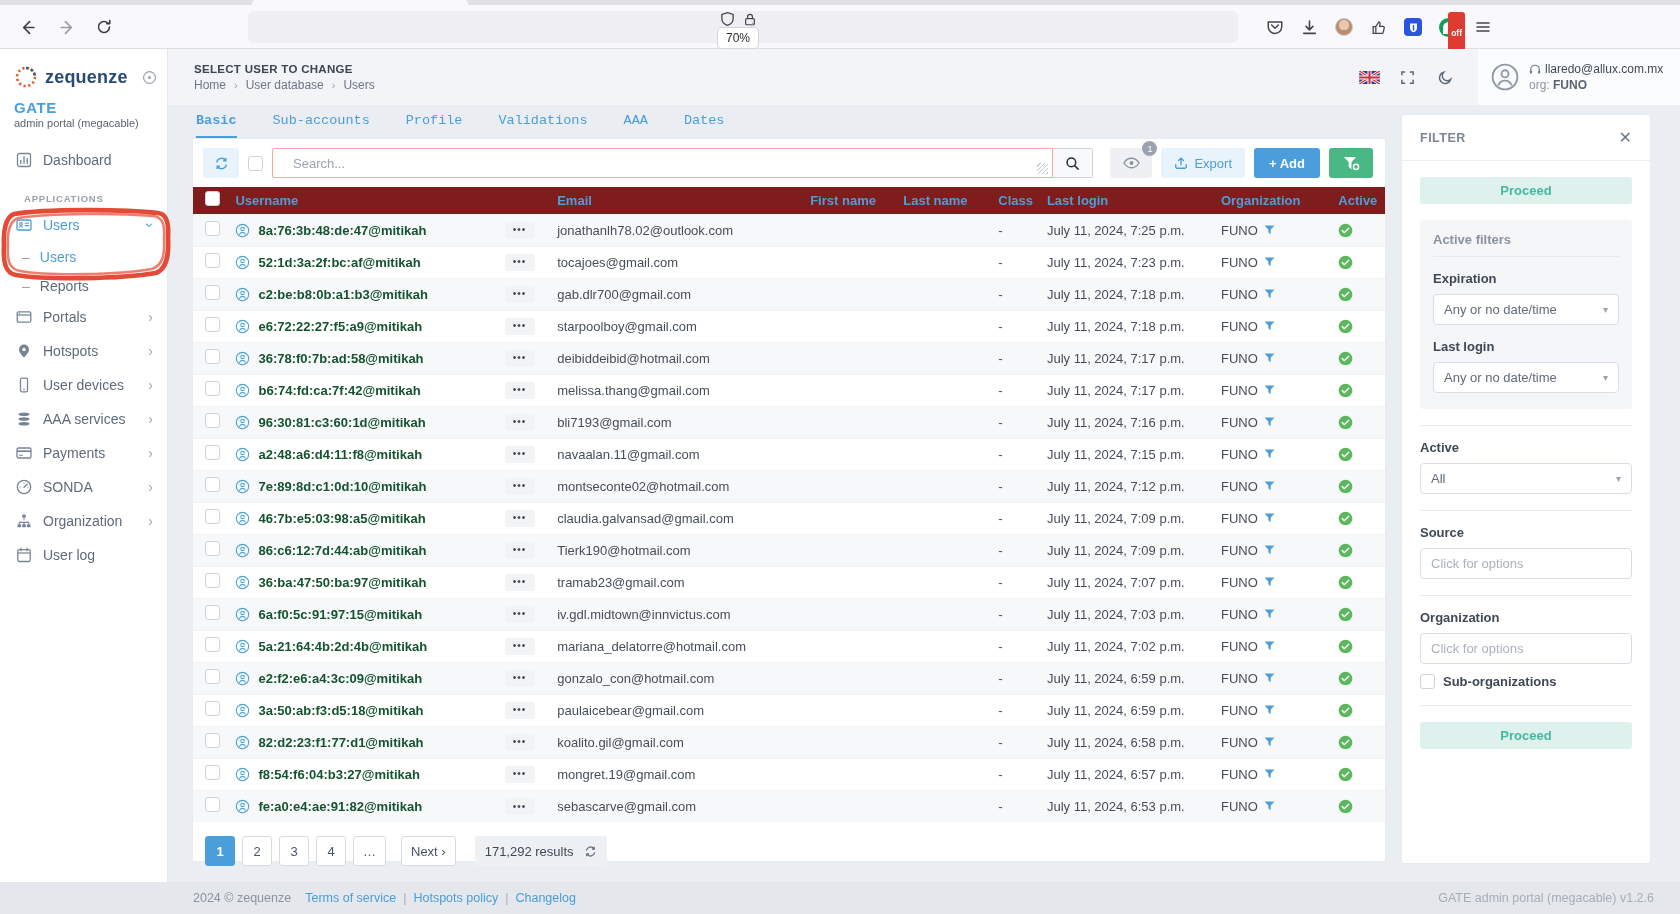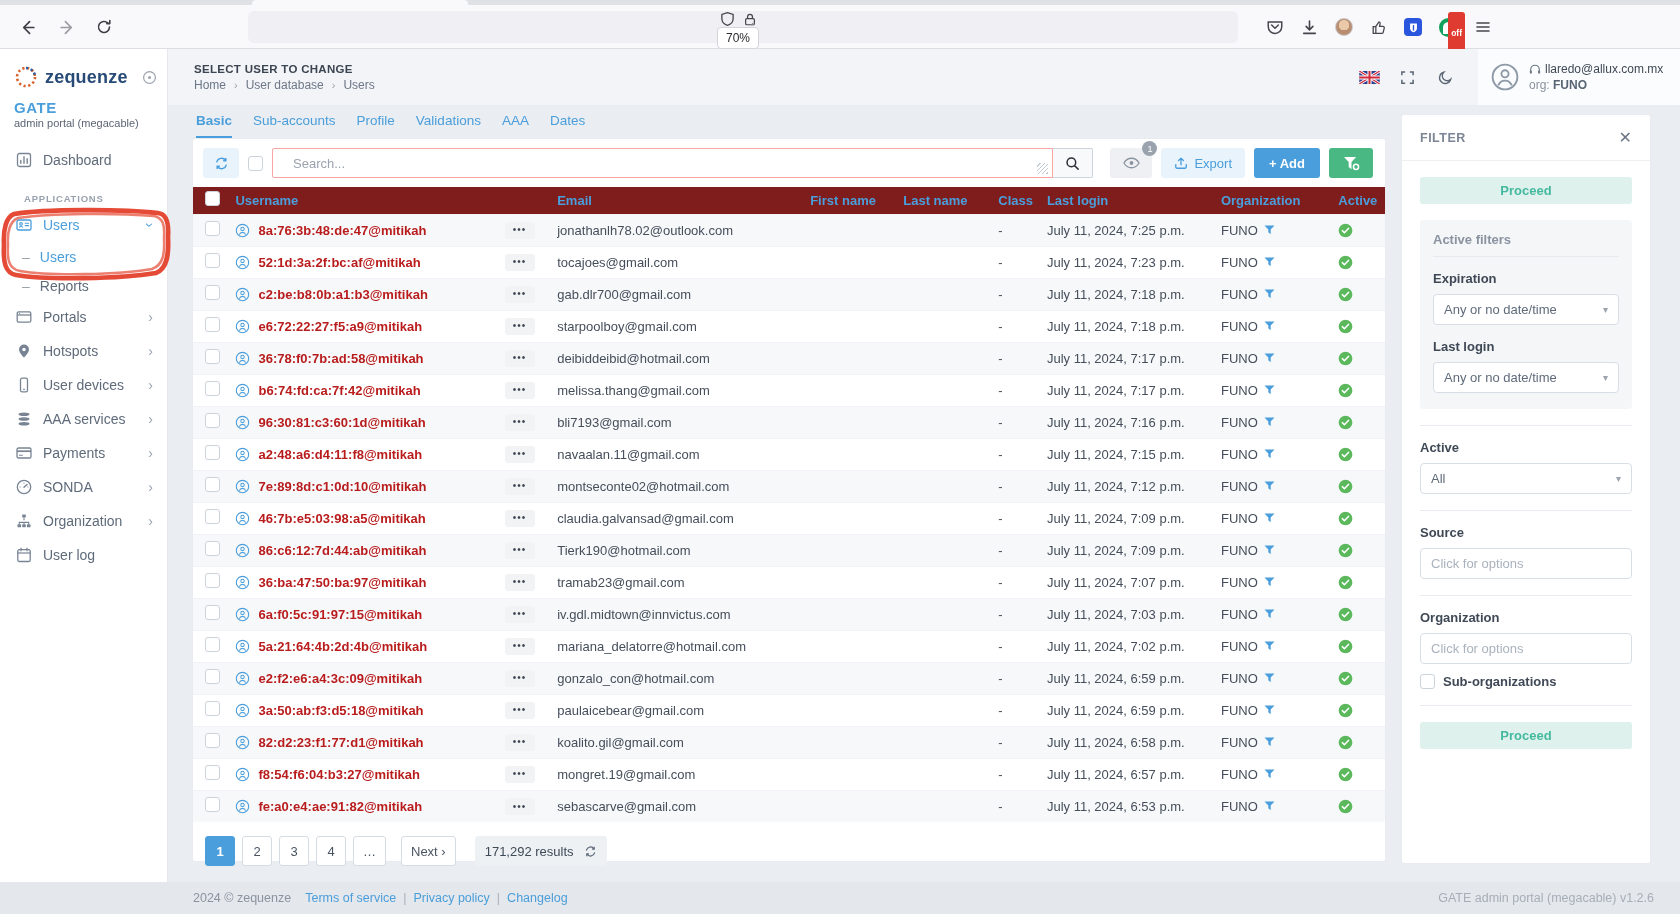--- a/index.html
+++ b/index.html
@@ -56,21 +56,21 @@
   .ah-icon { width:38px; display:flex; justify-content:center; color:#5b6676; cursor:pointer; }
   .user-box { width:202px; height:100%; background:#fbfcfd; display:flex; align-items:center; gap:9px; padding-left:12px; margin-left:14px; }
   .user-circle { color:#8e99a7; }
   .user-lines { font-size:12px; color:#4d5664; }
   .user-email { display:flex; align-items:center; gap:4px; font-size:12px; color:#3f4956; }
   .user-org { margin-top:2px; color:#8a93a0; }
   .user-org b { color:#586374; font-weight:600; }
 
   
   .content { position:absolute; left:168px; top:105px; width:1512px; height:777px; background:#eaedf1; }
-  .tabs-row { display:flex; gap:21px; padding:8px 0 0 28px; }
+  .tabs-row { display:flex; gap:36px; padding:8px 0 0 28px;font-family:Liberation Mono, monospace; }
   .tab { font-size:13.5px; color:#4a9edb; padding-bottom:8px; cursor:pointer; }
   .tab.active { font-weight:700; border-bottom:2px solid #4a9edb; }
 
   .main-card { position:absolute; left:25px; top:34px; width:1192px; height:722px; background:#fff; border-radius:2px; box-shadow:0 0 0 1px #e8ebef; display:flex; flex-direction:column; }
   .toolbar { display:flex; align-items:center; gap:9px; padding:9px 12px 9px 10px; }
   .tb-refresh { width:36px; height:30px; background:#e9f3fc; border:none; border-radius:3px; display:flex; align-items:center; justify-content:center; cursor:pointer; }
   .cbx { width:15px; height:15px; border:1px solid #ccd3db; border-radius:3px; background:#fff; display:inline-block; cursor:pointer; }
   .search-wrap { flex:1; display:flex; position:relative; }
   .search-input { flex:1; height:30px; border:1px solid #fca5a5; border-radius:2px 0 0 2px; padding:0 26px 0 20px; font-size:13px; color:#3d4653; background:#fff; outline:none; }
   .search-input::placeholder { color:#9aa3ae; }
@@ -91,21 +91,21 @@
   .c-dots { width:52px; }
   .c-email { width:250px; }
   .c-first { width:92px; }
   .c-last { width:94px; }
   .c-class { width:48px; }
   .c-login { width:172px; }
   .c-org { width:116px; }
   .c-active { width:50px; }
   .ucell { display:flex; align-items:center; gap:8px; }
   .uicon { color:#4a9edb; display:flex; }
-  .ulink { color:#b91c1c; font-weight:600; text-decoration:none; cursor:pointer; white-space:nowrap; }
+  .ulink { color:#14532d; font-weight:600; text-decoration:none; cursor:pointer; white-space:nowrap; }
   .dots { background:#f1f3f5; border:none; border-radius:3px; width:30px; height:17px; font-size:10px; letter-spacing:1px; color:#3d4653; line-height:1; cursor:pointer; }
   .orgcell { display:flex; align-items:center; gap:6px; }
   .funnel-icon { cursor:pointer; display:flex; }
   .check-icon { display:flex; }
 
   .pagi-row { display:flex; align-items:center; gap:7px; padding:14px 12px; margin-top:auto; }
   .page-btn { min-width:30px; height:30px; background:#fff; border:1px solid #d6dce3; border-radius:3px; font-size:13px; color:#4a5563; display:flex; align-items:center; justify-content:center; cursor:pointer; padding:0 9px; }
   .page-btn.current { background:#4a9edb; border-color:#4a9edb; color:#fff; font-weight:600; }
   .next-btn { margin-left:8px; }
   .results-pill { margin-left:12px; height:30px; background:#eef1f4; border-radius:3px; display:flex; align-items:center; gap:10px; padding:0 10px; font-size:13px; color:#3f4a57; }
@@ -1319,16 +1319,16 @@
         <span>Sub-organizations</span>
       </div>
     <div class="f-divider"></div>
     <button class="proceed-btn" style="margin-top:16px;">Proceed</button>
   </div>
 </div>
 
 <div class="footer">
   <span>2024 © zequenze</span>
   <span class="links">
-    <a>Terms of service</a><span class="fsep">|</span><a>Privacy policy</a><span class="fsep">|</span><a>Changelog</a>
+    <a>Terms of service</a><span class="fsep">|</span><a>Hotspots policy</a><span class="fsep">|</span><a>Changelog</a>
   </span>
   <span class="version">GATE admin portal (megacable) v1.2.6</span>
 </div>
 
 </body></html>

